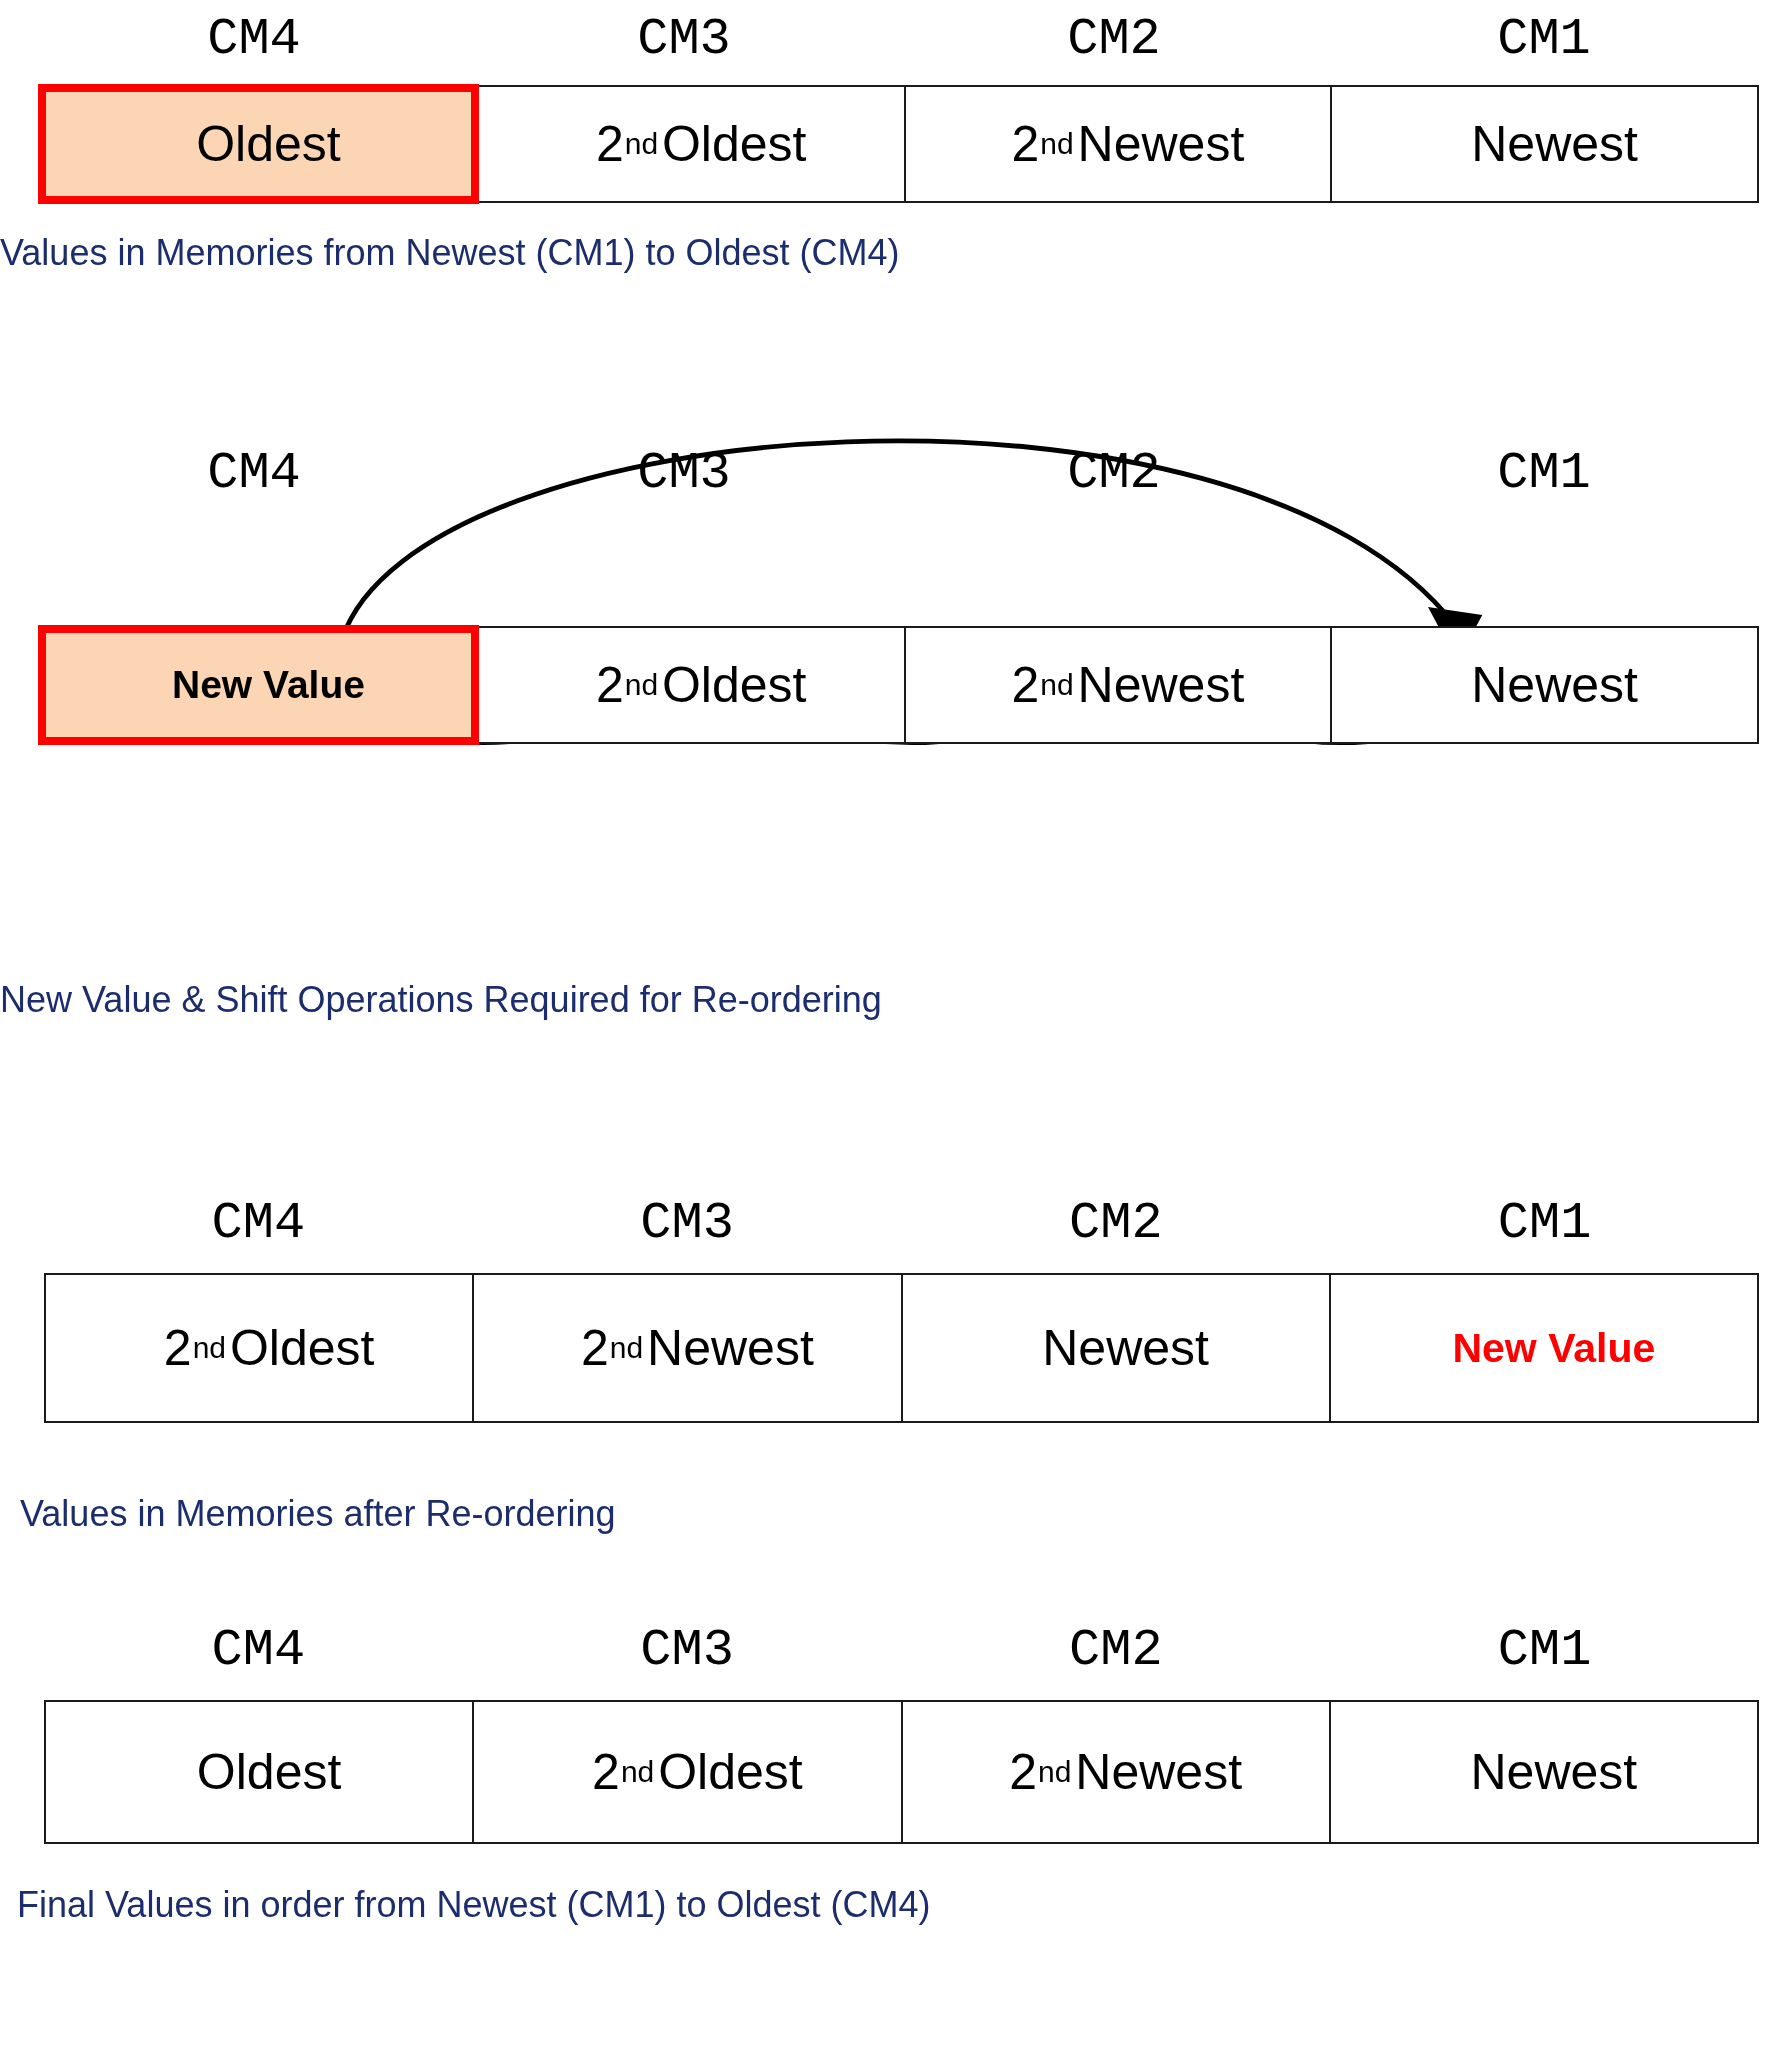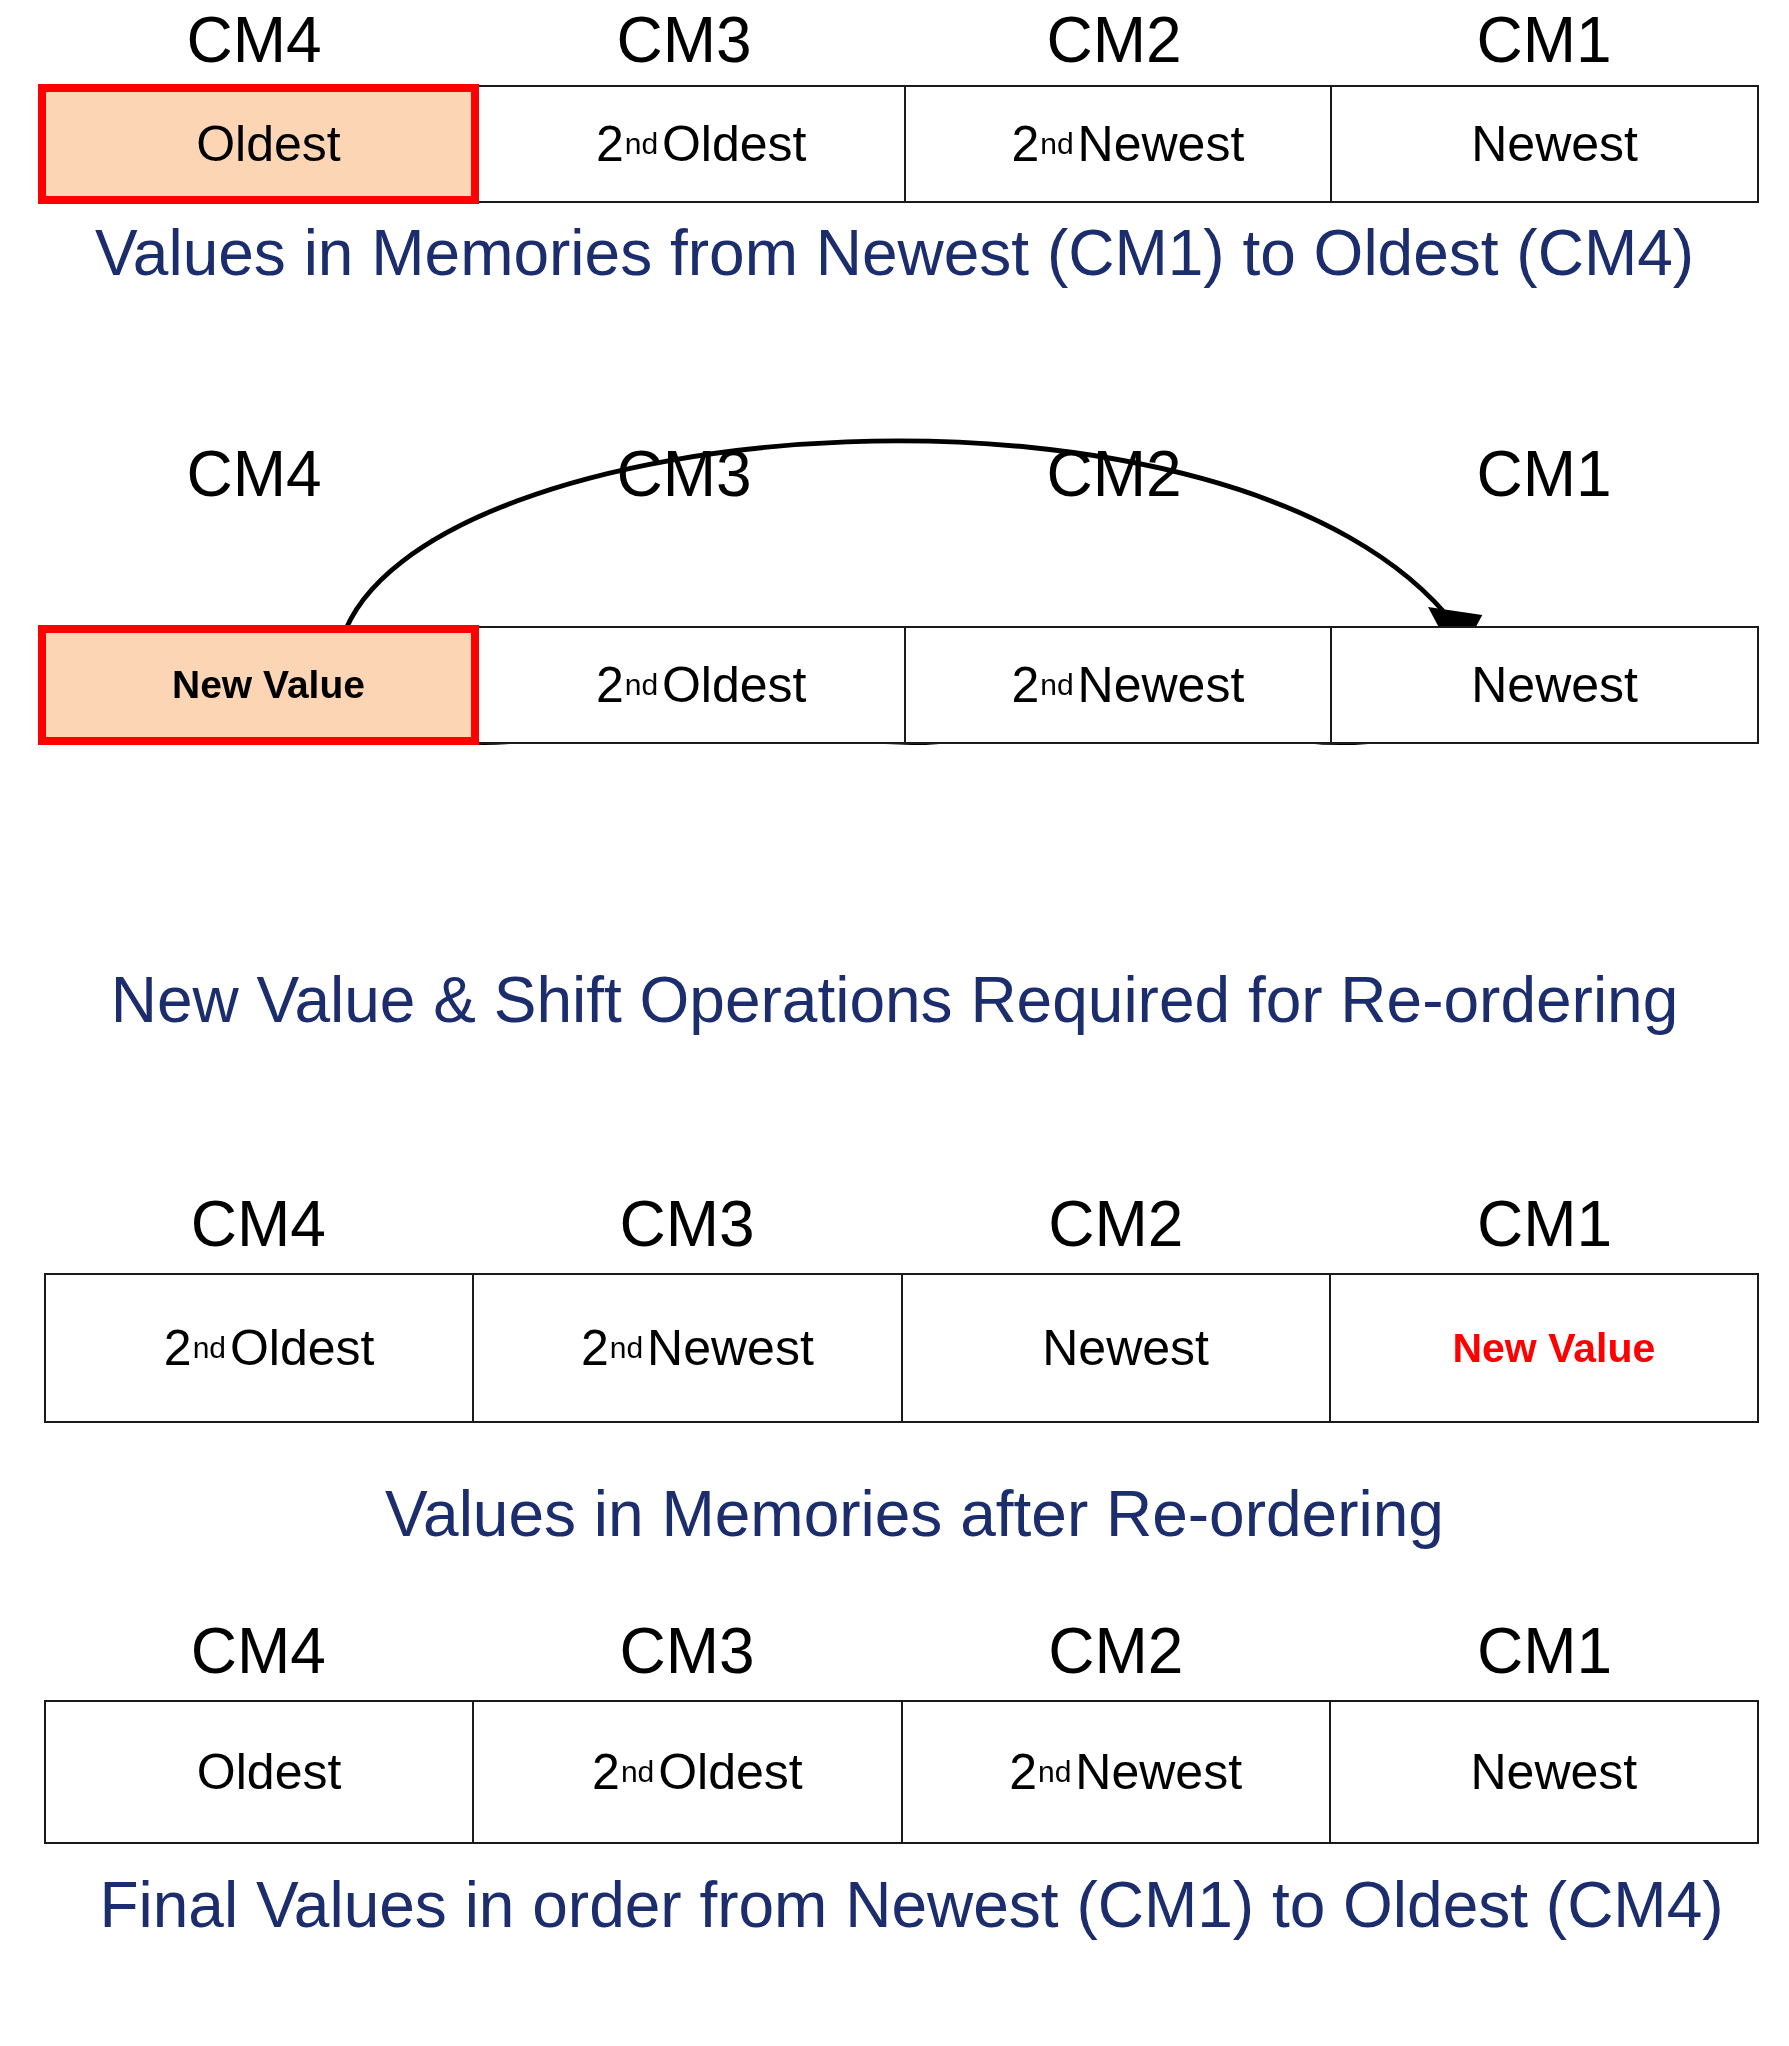--- a/index.html
+++ b/index.html
@@ -25,24 +25,24 @@
   
   .cm-row {
     position: absolute;
     display: flex;
     height: 60px;
     align-items: flex-end;
   }
   .cm-label {
     flex: 1 1 0;
     text-align: center;
-    font-size: 64px;
+    font-size: 52px;
     line-height: 56px;
     color: #000000;
-    font-family: Liberation Sans, sans-serif;
+    font-family: Liberation Mono, monospace;
     white-space: nowrap;
   }
 
   
   .mem-table {
     position: absolute;
     display: flex;
     box-sizing: border-box;
     border: 2.9px solid #1a1a1a;
     background: #ffffff;
@@ -81,23 +81,23 @@
     font-size: 39px;
   }
   .cell-highlight.no-bold { font-weight: normal; font-size: 50px; }
 
   .cell-red-text { color: #FF0000; font-weight: bold; font-size: 41px; }
 
   
   .caption {
     position: absolute;
     width: 1789px;
-    text-align: center;
+    text-align: left;
     color: #1C2D6E;
-    font-size: 64px;
+    font-size: 36px;
     line-height: 60px;
     font-family: "Liberation Sans", sans-serif;
     white-space: nowrap;
   }
 
   
   .arrow-layer {
     position: absolute;
     left: 0;
     pointer-events: none;

